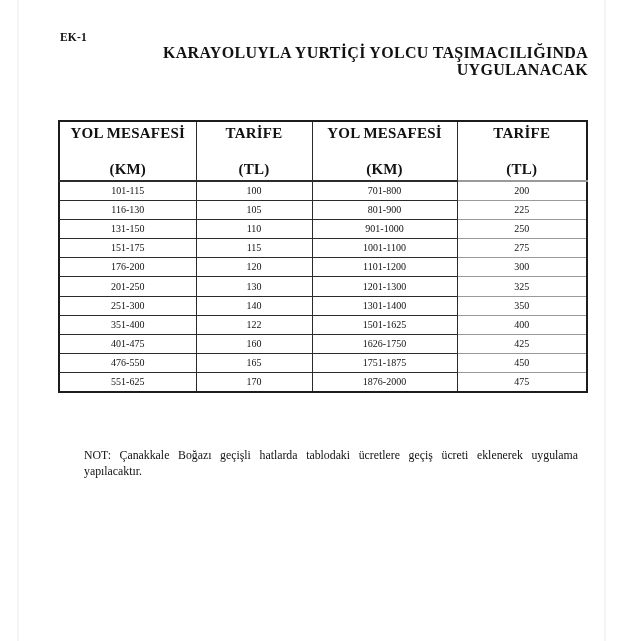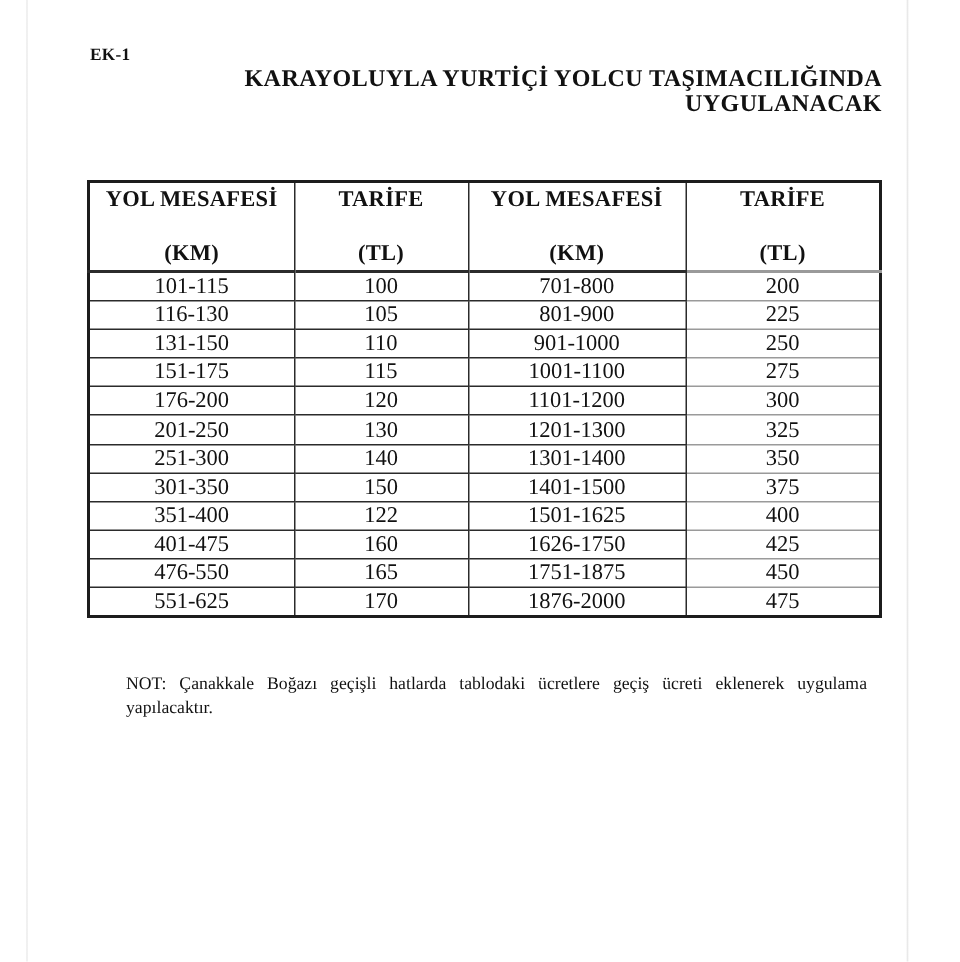--- a/index.html
+++ b/index.html
@@ -104,21 +104,21 @@
     letter-spacing: 0.2px;
     border-bottom-width: 2px;
   }
   .tariff-table thead th .hd-unit {
     display: block;
     margin-top: 19px;
   }
 
   .tariff-table tbody td {
     height: 18.1px;
-    font-size: 15px;
+    font-size: 10px;
     font-weight: normal;
     line-height: 18px;
   }
 
   
   .tariff-table {
     border: 2px solid #1c1c1c;
   }
 
   
@@ -229,26 +229,20 @@
           <td>1201-1300</td>
           <td class="faint">325</td>
         </tr>
         <tr>
           <td>251-300</td>
           <td>140</td>
           <td>1301-1400</td>
           <td class="faint">350</td>
         </tr>
         <tr>
-          <td>301-350</td>
-          <td>150</td>
-          <td>1401-1500</td>
-          <td class="faint">375</td>
-        </tr>
-        <tr>
           <td>351-400</td>
           <td>122</td>
           <td>1501-1625</td>
           <td class="faint">400</td>
         </tr>
         <tr>
           <td>401-475</td>
           <td>160</td>
           <td>1626-1750</td>
           <td class="faint">425</td>

